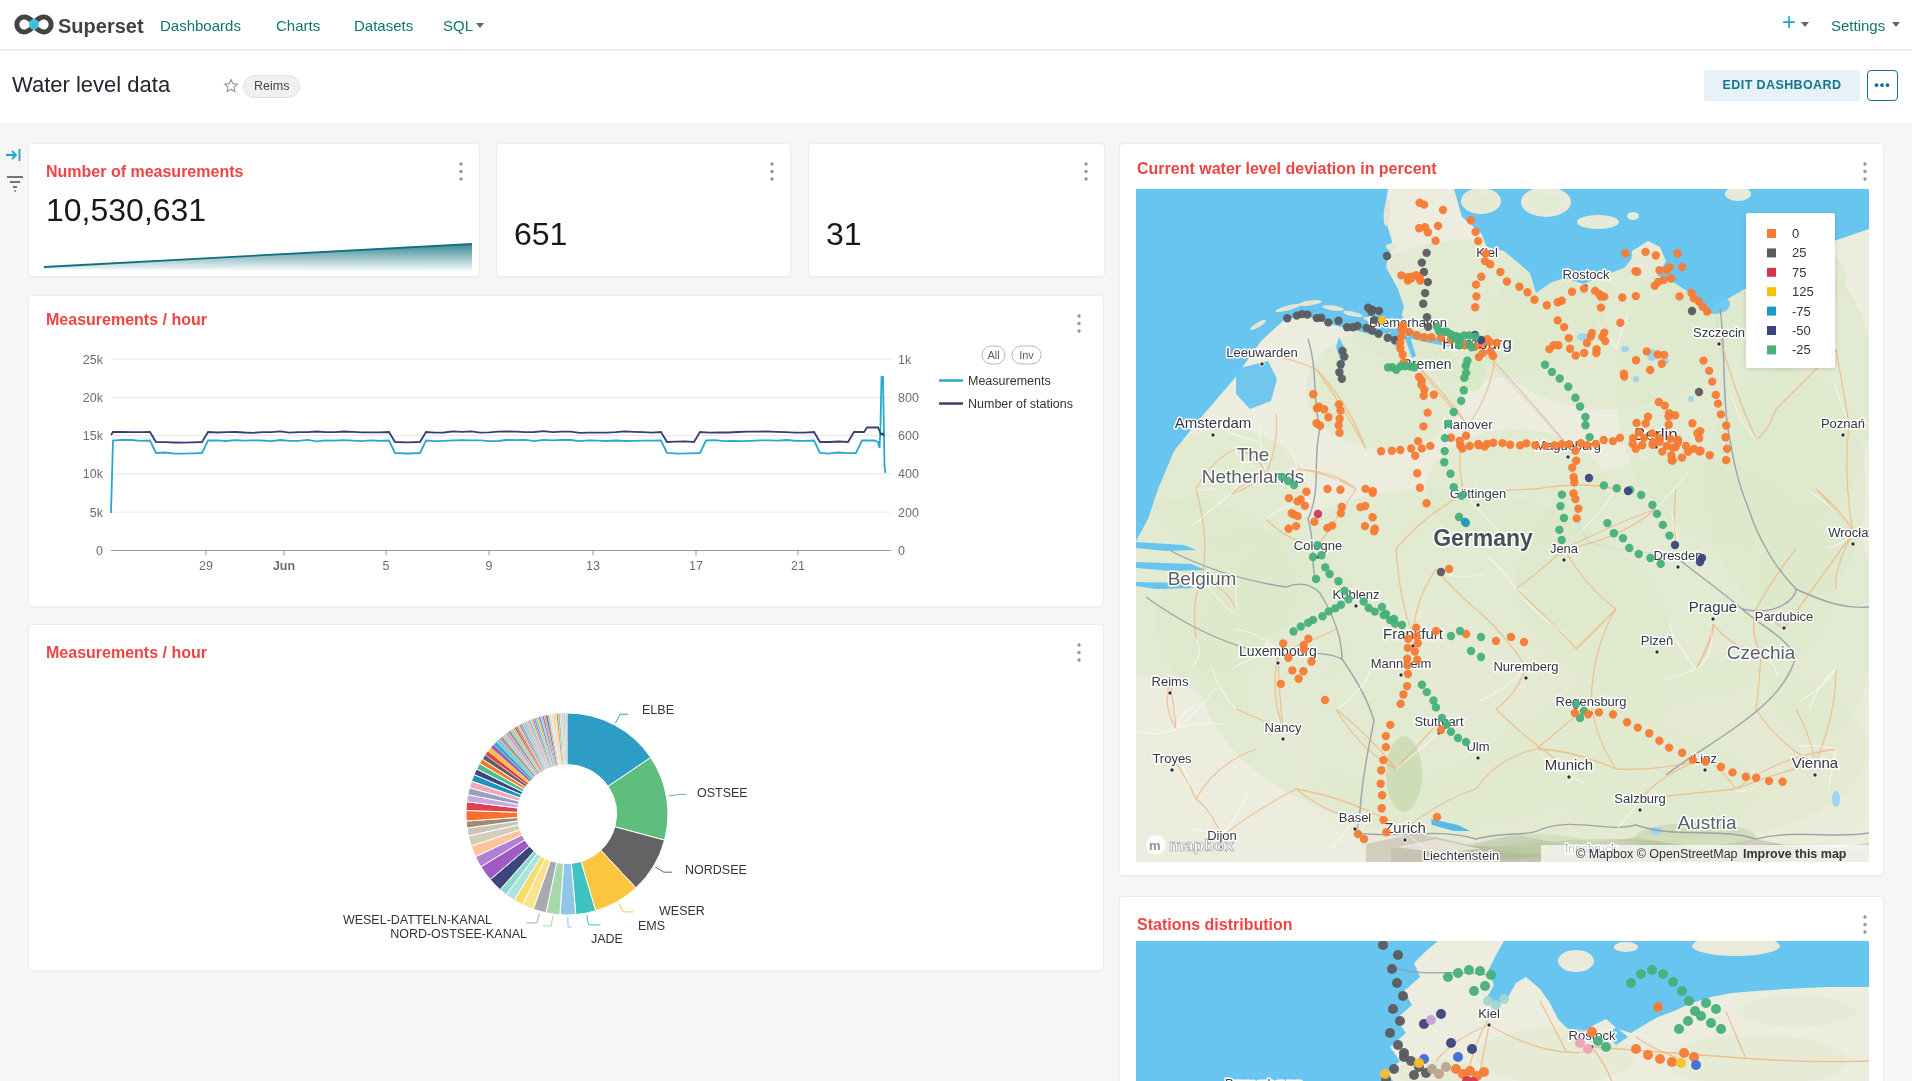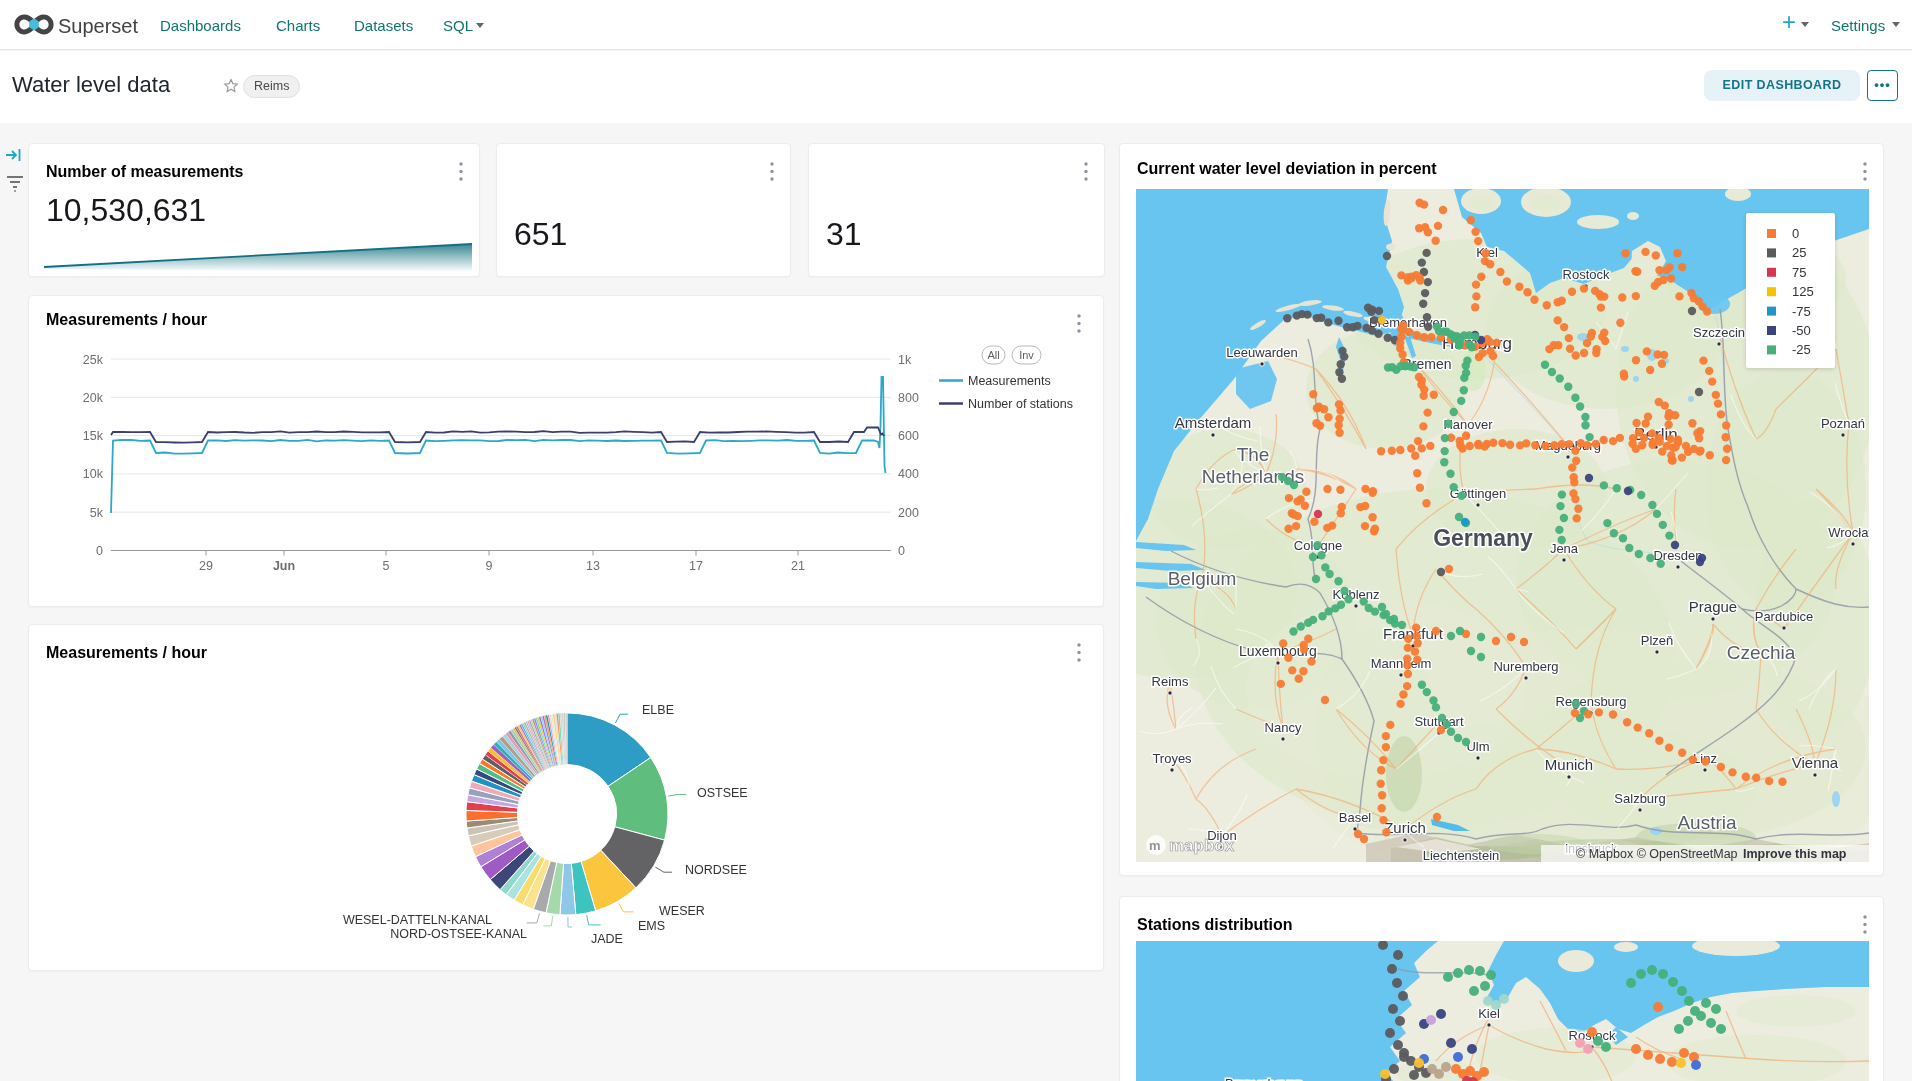--- a/index.html
+++ b/index.html
@@ -1,43 +1,43 @@
 <!DOCTYPE html>
 <html><head><meta charset="utf-8"><title>Water level data</title>
 <style>
 *{margin:0;padding:0;box-sizing:border-box}
 body{width:1912px;height:1081px;position:relative;background:#F6F6F6;font-family:"Liberation Sans",sans-serif;overflow:hidden}
 .abs{position:absolute}
 .card{position:absolute;background:#fff;border-radius:4px;border:1px solid #ECECEC;box-shadow:0 1px 2px rgba(0,0,0,.03)}
-.ctitle{font-size:16px;font-weight:bold;color:#000000}
+.ctitle{font-size:16px;font-weight:bold;color:#ef4444}
 .knum{font-size:32px;color:#17181C}
 .navitem{font-size:15px;color:#0f766e}
 </style></head><body>
 <div class="abs" style="left:0;top:0;width:1912px;height:50px;background:#fff;border-bottom:1px solid #E4E4E4"></div>
 <svg class="abs" style="left:14px;top:14px" width="40" height="21" viewBox="0 0 40 21">
 <path d="M10.3,0.4 C4.8,0.4 0.4,4.9 0.4,10.4 C0.4,15.9 4.8,20.4 10.3,20.4 C13.9,20.4 16.9,18.6 20,15.5 C23.1,18.6 26.1,20.4 29.7,20.4 C35.2,20.4 39.6,15.9 39.6,10.4 C39.6,4.9 35.2,0.4 29.7,0.4 C26.1,0.4 23.1,2.2 20,5.3 C16.9,2.2 13.9,0.4 10.3,0.4 Z M10.3,5.4 C12.1,5.4 14.2,6.8 16.5,9.1 L16.5,11.7 C14.2,14 12.1,15.4 10.3,15.4 C7.5,15.4 5.4,13.2 5.4,10.4 C5.4,7.6 7.5,5.4 10.3,5.4 Z M29.7,5.4 C32.5,5.4 34.6,7.6 34.6,10.4 C34.6,13.2 32.5,15.4 29.7,15.4 C27.9,15.4 25.8,14 23.5,11.7 L23.5,9.1 C25.8,6.8 27.9,5.4 29.7,5.4 Z" fill="#444"></path>
 <path d="M15.2,7.6 L20,4.2 L24.8,7.6 L24.8,13.2 L20,16.6 L15.2,13.2 Z" fill="#45BCD9"></path>
 </svg>
-<div class="abs" style="left:58px;top:15px;font-size:20px;font-weight:normal;color:#424242">Superset</div>
+<div class="abs" style="left:58px;top:15px;font-size:20px;font-weight:bold;color:#424242">Superset</div>
 <div class="abs navitem" style="left:160px;top:17px">Dashboards</div>
 <div class="abs navitem" style="left:276px;top:17px">Charts</div>
 <div class="abs navitem" style="left:354px;top:17px">Datasets</div>
 <div class="abs navitem" style="left:443px;top:17px">SQL</div>
 <div class="abs" style="left:476px;top:23px;width:0;height:0;border-left:4px solid transparent;border-right:4px solid transparent;border-top:5px solid #666"></div>
 <div class="abs" style="left:1782px;top:8px;font-size:24px;color:#20A7C9">+</div>
 <div class="abs" style="left:1801px;top:22px;width:0;height:0;border-left:4px solid transparent;border-right:4px solid transparent;border-top:5px solid #666"></div>
 <div class="abs navitem" style="left:1831px;top:17px">Settings</div>
 <div class="abs" style="left:1892px;top:22px;width:0;height:0;border-left:4px solid transparent;border-right:4px solid transparent;border-top:5px solid #666"></div>
 <div class="abs" style="left:0;top:51px;width:1912px;height:72px;background:#fff"></div>
 <div class="abs" style="left:12px;top:72px;font-size:22px;font-weight:normal;color:#20262E">Water level data</div>
 <svg class="abs" style="left:222px;top:77px" width="18" height="18" viewBox="0 0 24 24">
     <path d="M12 3.5l2.47 5.33 5.83.7-4.3 4 1.13 5.77L12 16.4l-5.13 2.9 1.13-5.77-4.3-4 5.83-.7z" fill="none" stroke="#9a9a9a" stroke-width="1.6"></path>
   </svg>
 <div class="abs" style="left:243px;top:75px;height:23px;padding:3px 10px;background:#F0F0F0;border:1px solid #E0E0E0;border-radius:12px;font-size:12.5px;color:#484848">Reims</div>
-<div class="abs" style="left:1704px;top:70px;width:156px;height:31px;background:#E6F2F8;border-radius:8px;font-size:12.5px;font-weight:bold;letter-spacing:.4px;color:#12758C;text-align:center;line-height:31px">EDIT DASHBOARD</div>
+<div class="abs" style="left:1704px;top:70px;width:156px;height:31px;background:#E6F2F8;border-radius:2px;font-size:12.5px;font-weight:bold;letter-spacing:.4px;color:#12758C;text-align:center;line-height:31px">EDIT DASHBOARD</div>
 <div class="abs" style="left:1867px;top:70px;width:31px;height:31px;border:1px solid #12758C;border-radius:4px;color:#12758C;font-size:13px;font-weight:bold;text-align:center;line-height:28px;letter-spacing:1px">•••</div>
 <svg class="abs" style="left:5px;top:147px" width="18" height="16" viewBox="0 0 18 16">
 <path d="M1,8 L11,8 M7,4 L11,8 L7,12" stroke="#20A7C9" stroke-width="1.8" fill="none"></path>
 <line x1="14.5" y1="2" x2="14.5" y2="14" stroke="#20A7C9" stroke-width="1.8"></line>
   </svg>
 <svg class="abs" style="left:5px;top:172px" width="20" height="20" viewBox="0 0 20 20">
 <line x1="2" y1="5" x2="18" y2="5" stroke="#666" stroke-width="1.8"></line>
 <line x1="5" y1="10" x2="15" y2="10" stroke="#666" stroke-width="1.8"></line>
 <line x1="8" y1="15" x2="12" y2="15" stroke="#666" stroke-width="1.8"></line>
 <line x1="9.4" y1="19" x2="10.6" y2="19" stroke="#666" stroke-width="1.8"></line>

